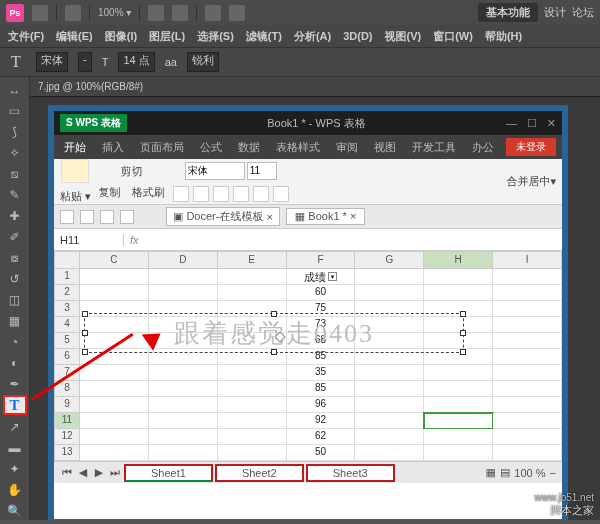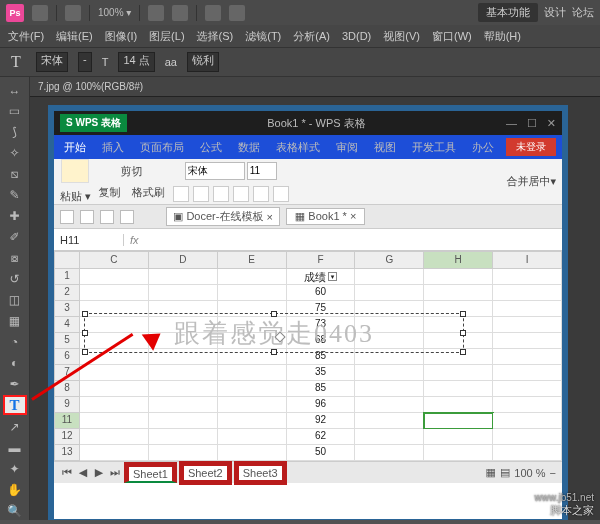--- a/index.html
+++ b/index.html
@@ -3,40 +3,40 @@
 <meta charset="utf-8">
 <style>
 *{margin:0;padding:0;box-sizing:border-box;font-family:"Microsoft YaHei",SimSun,Arial,sans-serif;font-size:11px;}
 body{width:600px;height:524px;background:#525252;overflow:hidden;position:relative;color:#ccc;}
 .ps-top{height:25px;background:#4a4a4a;display:flex;align-items:center;padding:0 6px;gap:8px;}
 .ps-logo{width:18px;height:18px;background:#ec4899;display:flex;align-items:center;justify-content:center;color:#fff;font-size:9px;font-weight:bold;border-radius:2px;}
 .ps-top .ico{width:16px;height:16px;background:#666;border-radius:2px;}
 .ps-top .sep{width:1px;height:16px;background:#333;}
 .ps-zoom{color:#bbb;font-size:10px;}
 .ps-right{margin-left:auto;display:flex;gap:6px;align-items:center;}
-.ps-basic{background:#333;padding:2px 8px;color:#ccc;font-size:11px;border-radius:2px;}
+.ps-basic{background:#333;padding:2px 8px;color:#ccc;font-size:11px;border-radius:2px;font-weight:bold;}
 .ps-menu{height:22px;background:#464646;display:flex;align-items:center;padding:0 4px;gap:4px;}
-.ps-menu span{color:#ccc;padding:2px 4px;font-size:11px;cursor:default;}
+.ps-menu span{color:#ccc;padding:2px 4px;font-size:11px;cursor:default;font-weight:bold;}
 .ps-opt{height:30px;background:#464646;display:flex;align-items:center;padding:0 6px;gap:10px;border-top:1px solid #333;border-bottom:1px solid #333;}
 .ps-opt .tico{width:20px;height:20px;display:flex;align-items:center;justify-content:center;font-family:Georgia,serif;font-size:16px;color:#ccc;}
 .ps-opt select,.ps-opt .dd{background:#333;border:1px solid #222;color:#ccc;height:20px;padding:0 4px;font-size:11px;}
 .ps-body{display:flex;height:calc(100% - 77px - 4px);}
 .ps-tools{width:30px;background:#4a4a4a;display:flex;flex-direction:column;align-items:center;padding-top:4px;gap:2px;border-right:1px solid #333;}
 .ps-tools .t{width:24px;height:20px;display:flex;align-items:center;justify-content:center;color:#bbb;font-size:12px;border:1px solid transparent;}
 .ps-tools .t.sel{border:2px solid #ff1a1a;background:#eaeaea;color:#1473e6;font-family:Georgia,serif;font-weight:bold;font-size:15px;}
 .arrow-line{position:absolute;left:32px;top:398px;width:120px;height:3px;background:#e30000;transform:rotate(-33deg);transform-origin:left center;z-index:50;}
 .arrow-head{position:absolute;left:144px;top:330px;width:0;height:0;border-left:10px solid transparent;border-right:10px solid transparent;border-bottom:16px solid #e30000;transform:rotate(55deg);z-index:50;}
 .canvas-wrap{flex:1;position:relative;background:#3a3a3a;overflow:hidden;}
 .doc-tab{height:20px;background:#444;display:flex;align-items:center;padding:0 8px;color:#ccc;font-size:10px;border-bottom:1px solid #222;}
 .wps-chrome{position:absolute;left:18px;top:28px;width:520px;height:420px;border:6px solid #2a6496;background:#fff;}
 .wps-title{height:24px;background:#1e1e1e;display:flex;align-items:center;padding:0 6px;}
 .wps-logo{background:#0a8a3f;color:#fff;padding:2px 6px;font-size:10px;font-weight:bold;}
 .wps-tname{flex:1;text-align:center;color:#bbb;font-size:11px;}
 .wps-winbtn{display:flex;gap:10px;color:#999;}
-.wps-tabs{height:24px;background:#1d4ed8;display:flex;align-items:center;padding:0 6px;gap:8px;color:#bbb;font-size:11px;}
+.wps-tabs{height:24px;background:#404040;display:flex;align-items:center;padding:0 6px;gap:8px;color:#bbb;font-size:11px;}
 .wps-tabs .tab{padding:3px 4px;}
 .wps-tabs .tab.first{color:#fff;}
 .wps-tabs .login{margin-left:auto;background:#d23a2e;color:#fff;padding:2px 10px;font-size:10px;}
 .wps-ribbon{height:46px;background:#f3f3f3;border-bottom:1px solid #ccc;display:flex;align-items:center;padding:0 6px;gap:8px;color:#444;}
 .rb-grp{display:flex;flex-direction:column;align-items:center;gap:6px;font-size:10px;}
 .rb-paste{width:28px;height:24px;background:#fff3cc;border:1px solid #ddd;}
 .rb-row{display:flex;gap:4px;align-items:center;}
 .rb-btn{width:16px;height:16px;border:1px solid #ccc;background:#fff;}
 .rb-font{display:flex;gap:2px;}
 .rb-font input{width:60px;height:18px;border:1px solid #bbb;font-size:10px;padding:0 2px;}
@@ -61,21 +61,21 @@
 .grow .cell.active{outline:2px solid #3b9c3b;outline-offset:-1px;}
 .textbox{position:absolute;left:30px;top:62px;width:380px;height:40px;border:1px dashed #444;display:flex;align-items:center;justify-content:center;}
 .textbox .hdl{position:absolute;width:6px;height:6px;border:1px solid #333;background:#fff;}
 .textbox .h1{left:-3px;top:-3px}.textbox .h2{left:50%;top:-3px;margin-left:-3px}.textbox .h3{right:-3px;top:-3px}
 .textbox .h4{left:-3px;top:50%;margin-top:-3px}.textbox .h5{right:-3px;top:50%;margin-top:-3px}
 .textbox .h6{left:-3px;bottom:-3px}.textbox .h7{left:50%;bottom:-3px;margin-left:-3px}.textbox .h8{right:-3px;bottom:-3px}
 .watermark{font-size:26px;color:#bdbdbd;letter-spacing:2px;font-family:"Microsoft YaHei";position:relative;}
 .watermark::after{content:"";position:absolute;right:45%;top:50%;width:6px;height:6px;border:1px solid #888;background:#fff;transform:rotate(45deg);}
 .wps-sheets{height:22px;background:#e8e8e8;border-top:1px solid #ccc;display:flex;align-items:center;padding:0 6px;gap:2px;color:#555;font-size:10px;}
 .wps-sheets .nav{width:14px;text-align:center;}
-.wps-sheets .sh{border:5px solid #b91c1c;background:#fff;padding:1px 4px;text-align:center;}
+.wps-sheets .sh{border:2px solid #b91c1c;background:#fff;padding:1px 25px;text-align:center;}
 .wps-sheets .sh.active{background:#fff;border-bottom:2px solid #0a8a3f;}
 .wps-sheets .zoom{margin-left:auto;display:flex;align-items:center;gap:4px;}
 .site-wm{position:absolute;right:6px;bottom:6px;text-align:right;color:#ddd;font-size:12px;text-shadow:0 0 2px #000;}
 .site-wm .u{font-size:10px;color:#bbb;}
 </style>
 </head>
 <body>
 
 <div class="ps-top">
   <div class="ps-logo">Ps</div>

